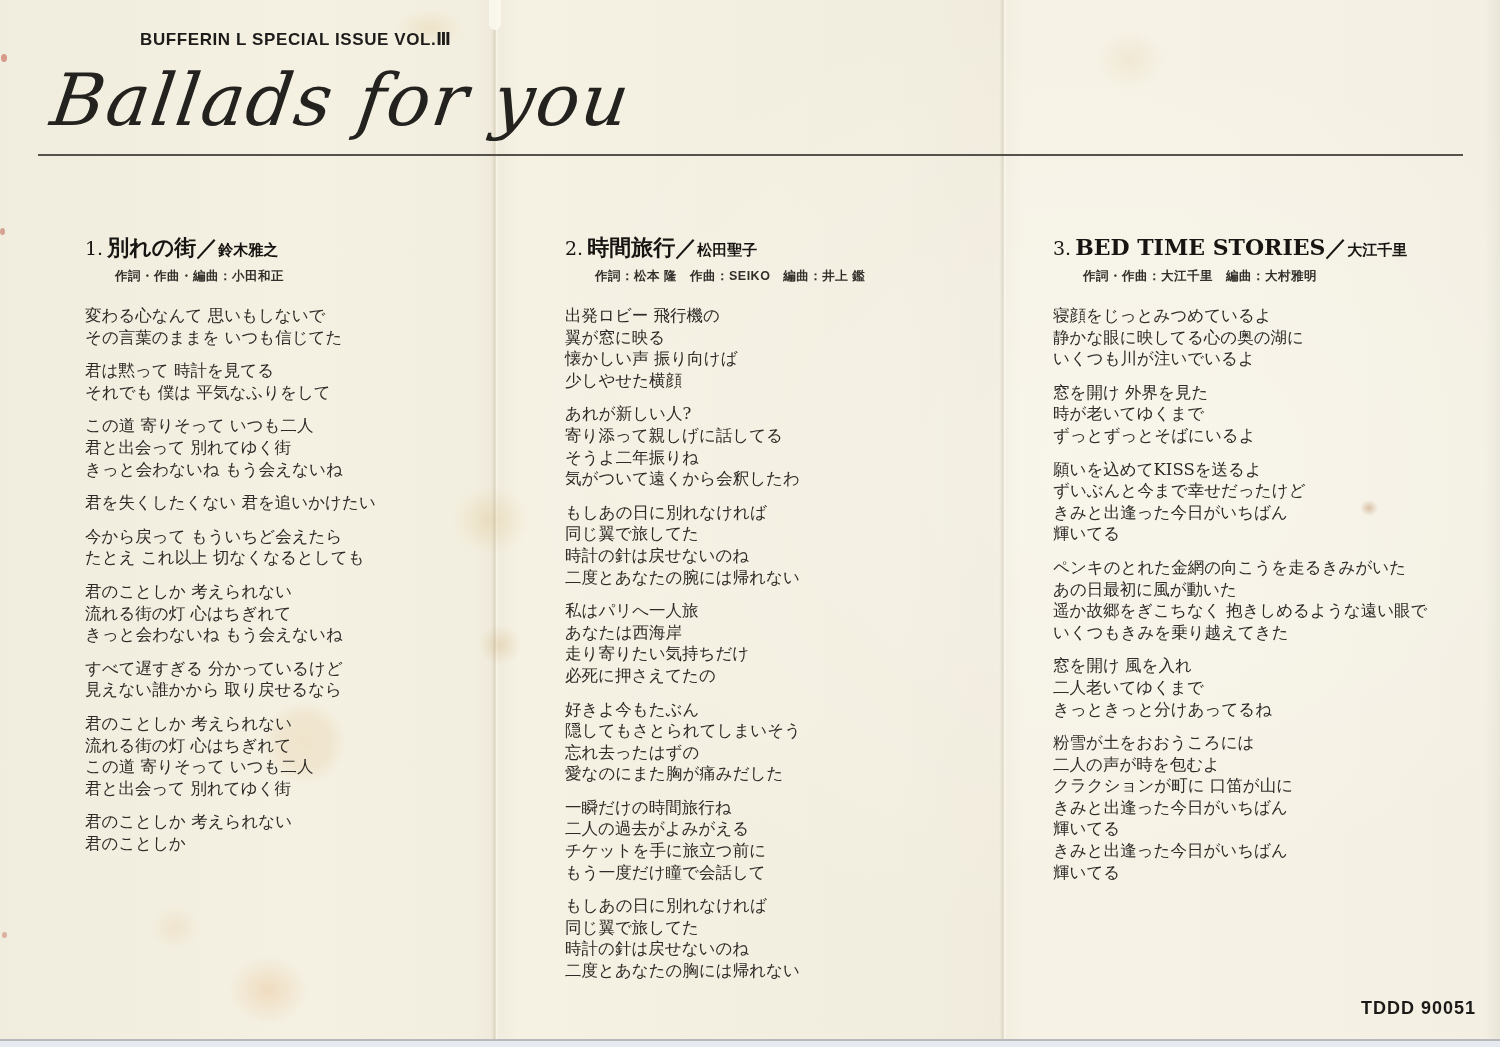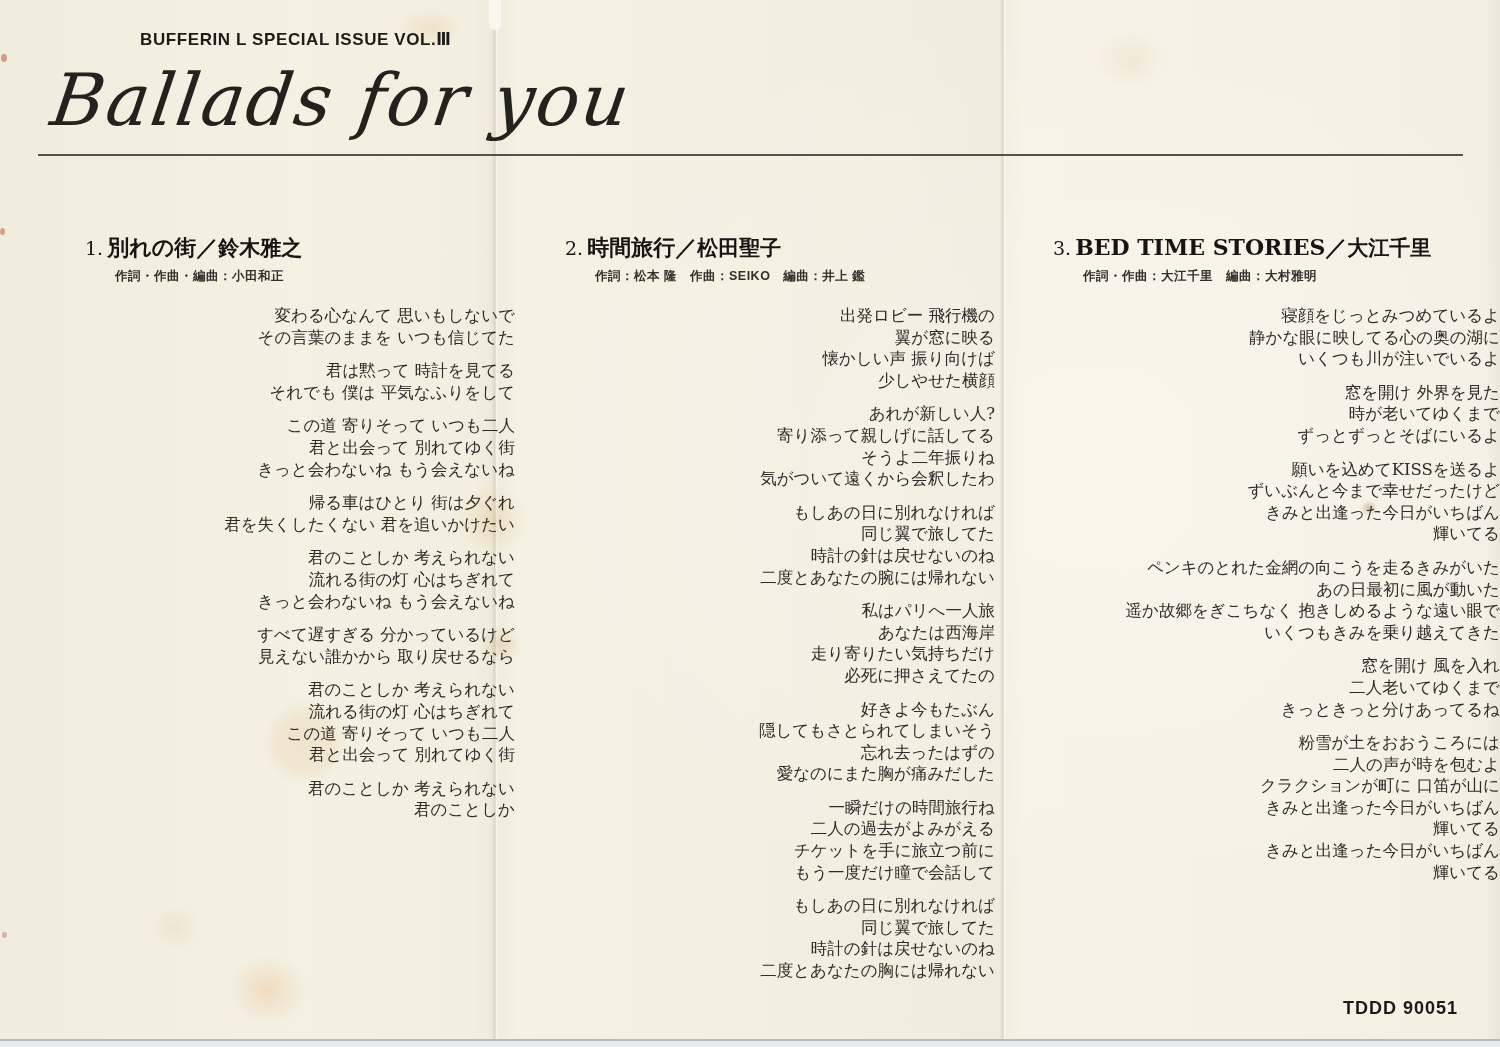--- a/index.html
+++ b/index.html
@@ -43,32 +43,32 @@
     border-top:2px solid #55524b;
   }
   
   .song{position:absolute;top:233px;color:#2c2927;}
   .song.s0{left:85px;width:430px;}
   .song.s1{left:565px;width:430px;}
   .song.s2{left:1053px;width:447px;}
   .song-head{white-space:nowrap;color:#171512;}
   .song-num{font-size:19px;font-weight:normal;padding-right:4px;}
   .song-title,.song-sep,.song-artist{font-weight:bold;font-size:22px;text-align:right;}
-  .song-artist{font-size:21px;}
+  .song-artist{font-size:15px;}
   .credits{
     margin:5px 0 16px 30px;
     font-family:"Liberation Sans","DejaVu Sans",sans-serif;
     font-weight:bold;font-size:12.5px;color:#33302c;letter-spacing:0.5px;
   }
-  .stanzas{margin-top:20px;font-size:16.5px;line-height:21.6px;color:#2e2b28;text-align:right;}
+  .stanzas{margin-top:20px;font-size:16.5px;line-height:21.6px;color:#2e2b28;}
   .stanza{margin:0 0 12px 0;}
   .line{white-space:nowrap;}
   
   .catalog{
-    position:absolute;right:42px;top:998px;
+    position:absolute;right:24px;top:998px;
     font-family:"Liberation Sans","DejaVu Sans",sans-serif;
     font-weight:bold;font-size:18px;letter-spacing:1px;color:#1b1a18;
   }
 </style>
 </head>
 <body>
 
 <div class="paper">
 
   <div class="crease c1"></div>
@@ -104,22 +104,25 @@
         <div class="stanza">
           <div class="line">君は黙って 時計を見てる</div>
           <div class="line">それでも 僕は 平気なふりをして</div>
         </div>
         <div class="stanza">
           <div class="line">この道 寄りそって いつも二人</div>
           <div class="line">君と出会って 別れてゆく街</div>
           <div class="line">きっと会わないね もう会えないね</div>
         </div>
         <div class="stanza">
-          <div class="line">帰る車はひとり 街は夕ぐれ</div>
           <div class="line">君を失くしたくない 君を追いかけたい</div>
+        </div>
+        <div class="stanza">
+          <div class="line">今から戻って もういちど会えたら</div>
+          <div class="line">たとえ これ以上 切なくなるとしても</div>
         </div>
         <div class="stanza">
           <div class="line">君のことしか 考えられない</div>
           <div class="line">流れる街の灯 心はちぎれて</div>
           <div class="line">きっと会わないね もう会えないね</div>
         </div>
         <div class="stanza">
           <div class="line">すべて遅すぎる 分かっているけど</div>
           <div class="line">見えない誰かから 取り戻せるなら</div>
         </div>

